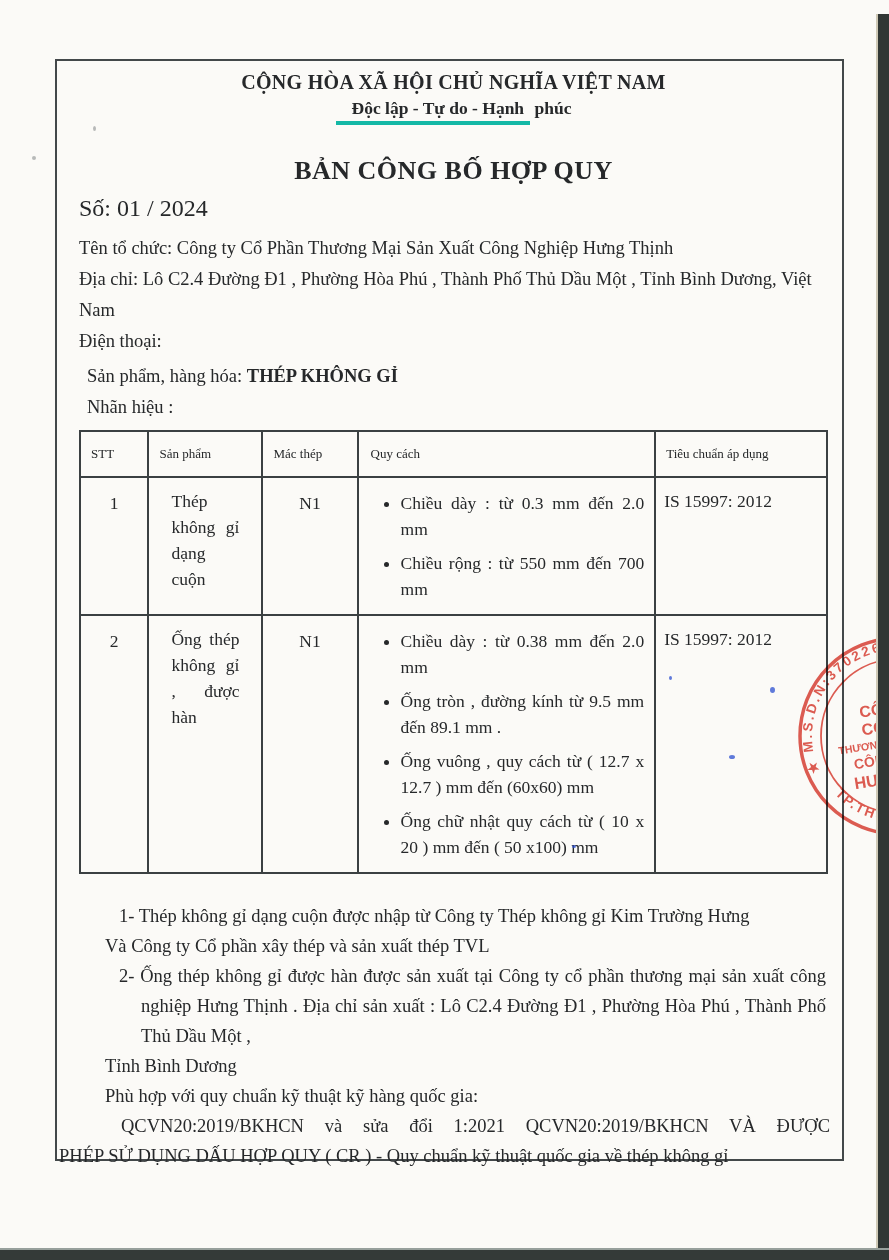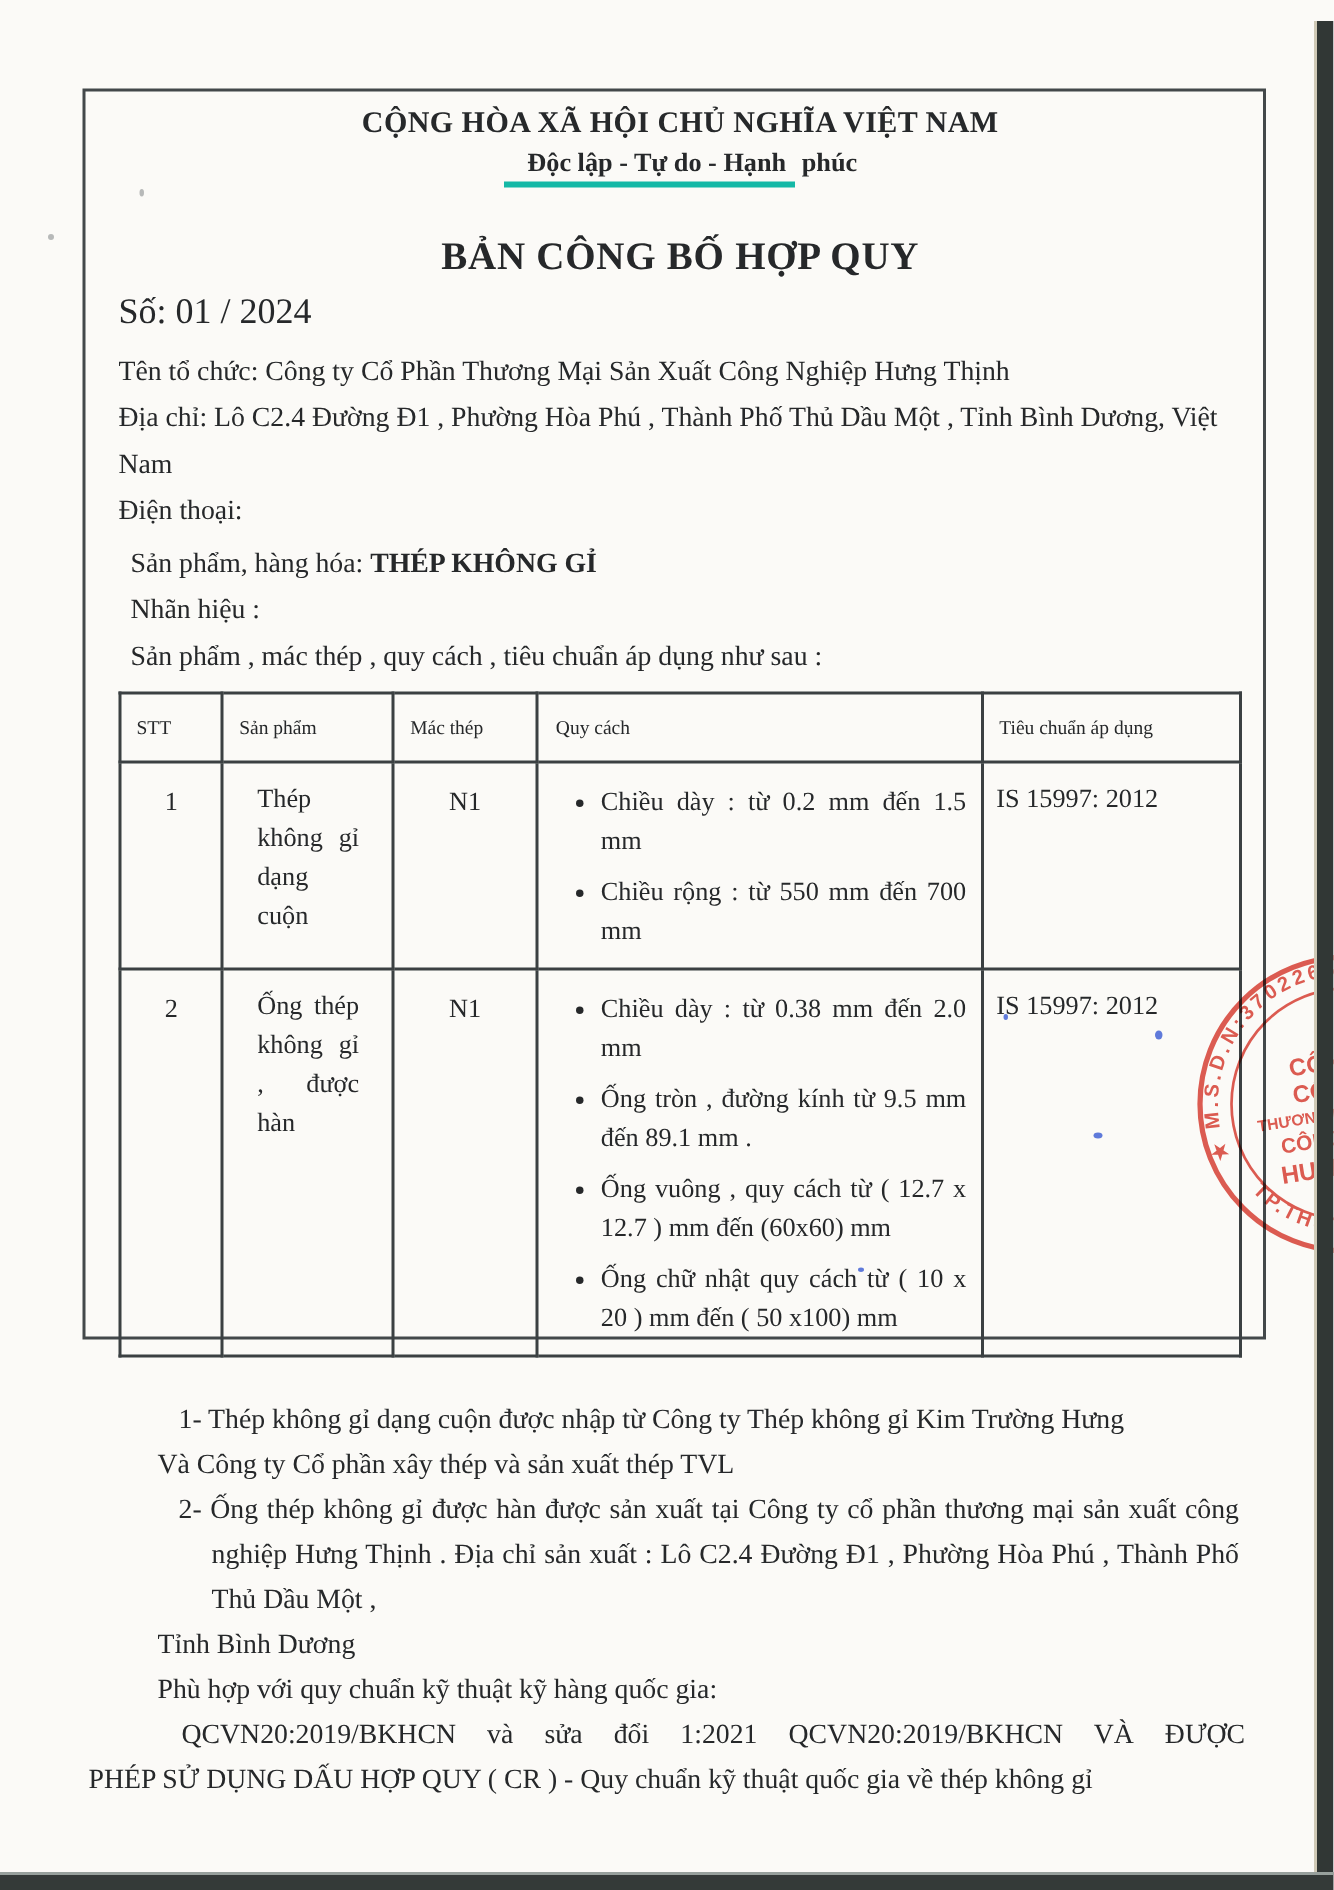--- a/index.html
+++ b/index.html
@@ -16,21 +16,21 @@
   }
   .scan-edge-bottom{
     position:absolute;left:0;bottom:0;width:100%;height:10px;
     background:#343a38;border-top:2px solid #97a09c;z-index:50;
   }
   .pencil-speck{position:absolute;background:#8a8d90;border-radius:50%;opacity:.6;z-index:5;}
   .pen-speck{position:absolute;background:#2b4fd0;border-radius:50%;opacity:.75;z-index:30;}
 
   
   .page-frame{
-    position:absolute;left:55px;top:59px;width:789px;height:834px;
+    position:absolute;left:55px;top:59px;width:789px;height:1102px;
     border:2px solid #43484a;box-sizing:border-box;
     padding:10px 14px 0 22px;background:transparent;z-index:10;
   }
 
   
   .nat-header{text-align:center;}
   .nat-title{font-size:20px;font-weight:bold;letter-spacing:.3px;margin:0;}
   .nat-motto{font-size:17.5px;font-weight:bold;margin:4px 0 0 0;}
   .nat-motto .underlined{border-bottom:4px solid #14b8a6;padding:0 6px 2px 16px;display:inline-block;}
   .doc-title{text-align:center;font-size:26px;font-weight:bold;letter-spacing:.5px;margin:31px 0 0 0;}
@@ -102,41 +102,40 @@
 
   <p class="doc-title">BẢN CÔNG BỐ HỢP QUY</p>
   <p class="doc-number">Số: 01 / 2024</p>
 
   <div class="info-block">
     <p>Tên tổ chức: Công ty Cổ Phần Thương Mại Sản Xuất Công Nghiệp Hưng Thịnh</p>
     <p>Địa chỉ: Lô C2.4 Đường Đ1 , Phường Hòa Phú , Thành Phố Thủ Dầu Một , Tỉnh Bình Dương, Việt Nam</p>
     <p>Điện thoại:</p>
     <p class="p-product"><span>Sản phẩm, hàng hóa: </span><span class="bold">THÉP KHÔNG GỈ</span></p>
     <p class="p-brand">Nhãn hiệu :</p>
-    <p class="p-intro">Sản phẩm , mác thép , quy cách , tiêu chuẩn áp dụng như sau :</p>
   </div>
 
   <table class="spec">
     <thead>
       <tr>
         <th class="col-stt">STT</th>
         <th class="col-sp">Sản phẩm</th>
         <th class="col-mt">Mác thép</th>
         <th class="col-qc" style="padding-left:12px;border-radius:19px;">Quy cách</th>
         <th class="col-tc">Tiêu chuẩn áp dụng</th>
       </tr>
     </thead>
     <tbody>
       <tr>
         <td class="cell-stt">1</td>
         <td class="cell-sp">Thép không gỉ dạng cuộn</td>
         <td class="cell-mt">N1</td>
         <td class="cell-qc">
           <ul>
-            <li>Chiều dày : từ 0.2 mm đến 1.5 mm</li>
+            <li>Chiều dày : từ 0.3 mm đến 2.0 mm</li>
             <li>Chiều rộng : từ 550 mm đến 700 mm</li>
           </ul>
         </td>
         <td class="cell-tc">IS 15997: 2012</td>
       </tr>
       <tr>
         <td class="cell-stt">2</td>
         <td class="cell-sp">Ống thép không gỉ , được hàn</td>
         <td class="cell-mt">N1</td>
         <td class="cell-qc">

